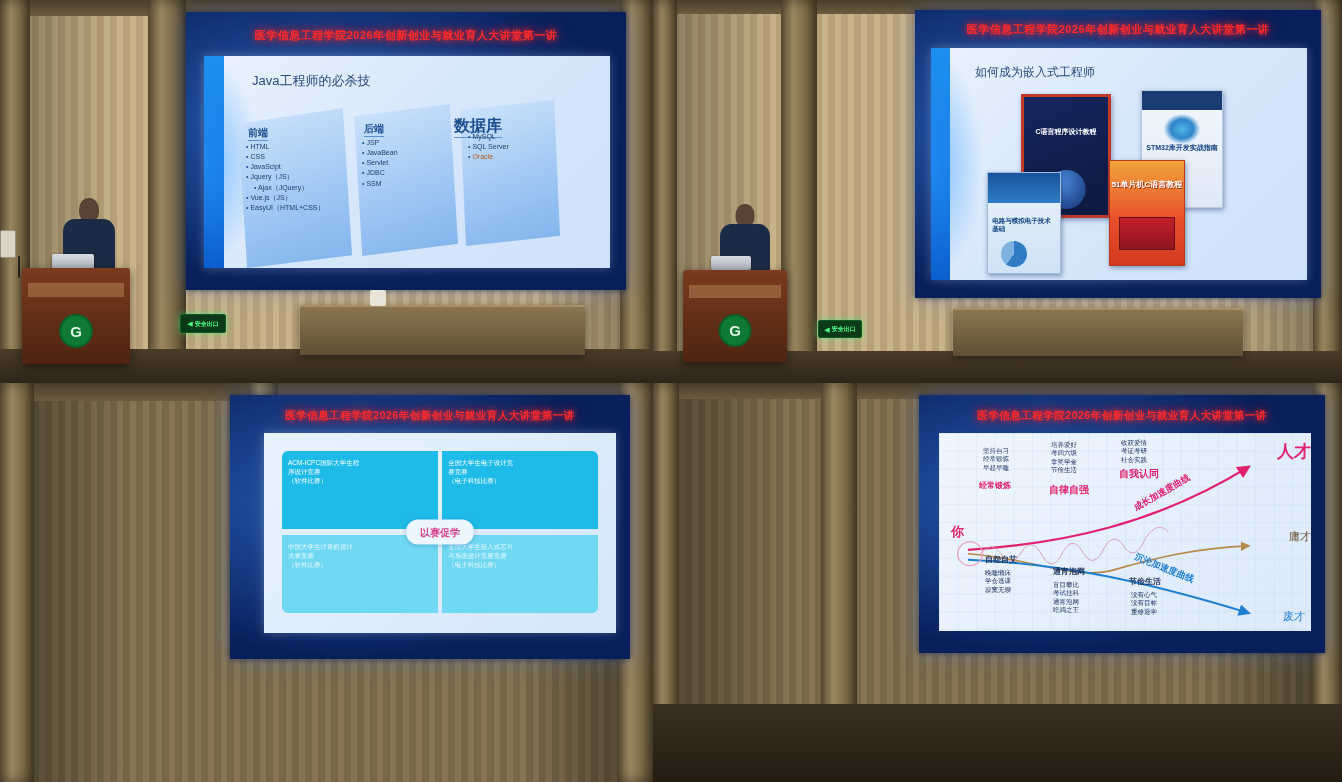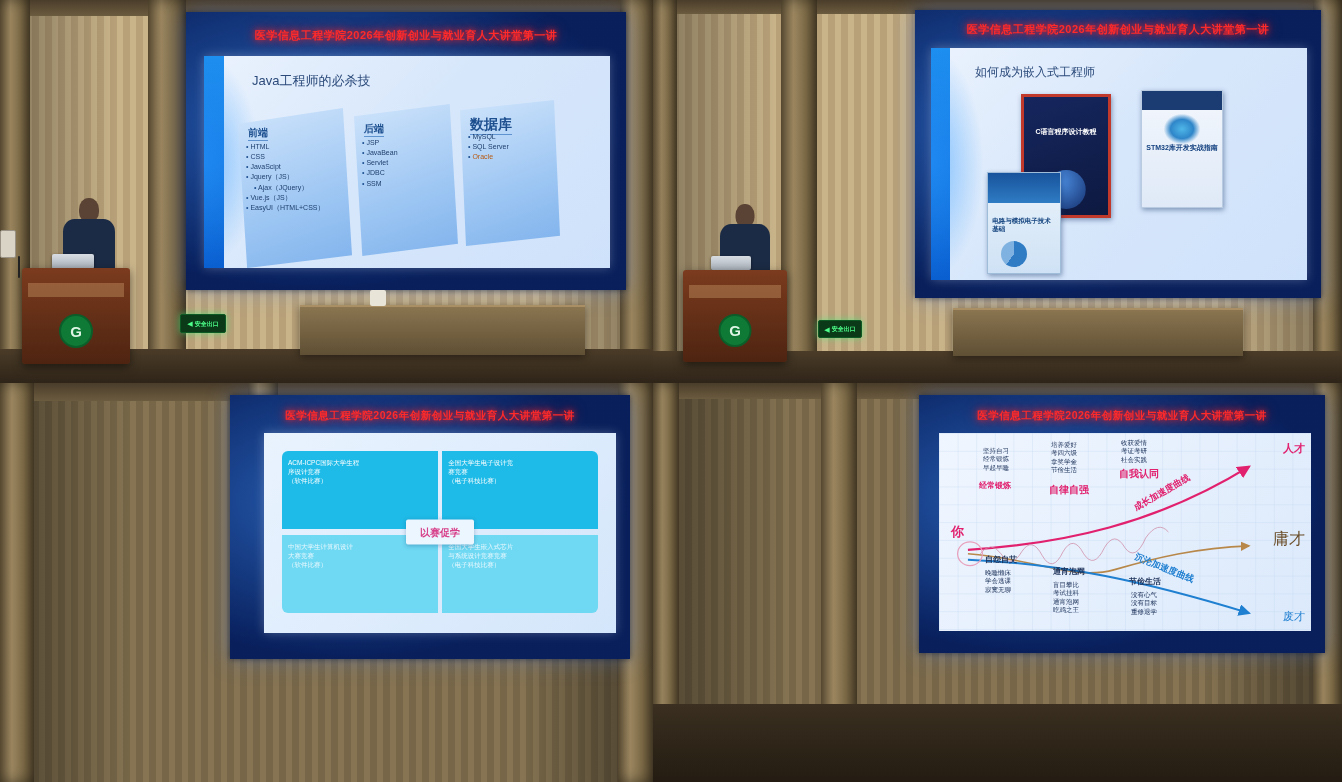--- a/index.html
+++ b/index.html
@@ -80,21 +80,21 @@
         background:conic-gradient(#2f7cc4 0 60%, #7fb2e0 60% 100%);}
 
   
   .s3-wrap{position:absolute;}
   .quad{position:absolute;background:#1fbbe8;color:#fff;line-height:1.35;overflow:hidden;}
   .quad.light{background:#6fd8f2;color:#eaf9ff;}
   .quad.tl{border-radius:6px 0 0 0;}
   .quad.tr{border-radius:0 6px 0 0;}
   .quad.bl{border-radius:0 0 0 6px;}
   .quad.br{border-radius:0 0 6px 0;}
-  .center-pill{position:absolute;background:#ecf6ff;border-radius:2px;color:#d7408a;
+  .center-pill{position:absolute;background:#ecf6ff;border-radius:12px;color:#d7408a;
         display:flex;align-items:center;justify-content:center;font-weight:bold;
         box-shadow:0 1px 4px rgba(0,60,120,.3);}
 
   
   .s4{position:absolute;background:linear-gradient(135deg,#f0f6ff,#dbe9fb);}
   .s4 svg{position:absolute;inset:0;width:100%;height:100%;}
   .lbl{position:absolute;white-space:nowrap;line-height:1.3;}
   .lbl.dark{color:#1a2f57;}
   .lbl.red{color:#e1206e;font-weight:bold;}
   .lbl.big{color:#e1206e;font-weight:bold;}
@@ -164,21 +164,21 @@
         <div class="chev-h" style="left:160px;top:66px;font-size:10px">后端</div>
         <ul class="chev-list" style="left:158px;top:82px;font-size:7px">
           <li>JSP</li>
           <li>JavaBean</li>
           <li>Servlet</li>
           <li>JDBC</li>
           <li>SSM</li>
         </ul>
 
         <div class="chev" style="left:256px;top:44px;width:100px;height:146px;clip-path:polygon(0 7%,94% 0,100% 93%,6% 100%)"></div>
-        <div class="chev-h" style="left:266px;top:60px;font-size:14px">数据库</div>
+        <div class="chev-h" style="left:250px;top:60px;font-size:16px">数据库</div>
         <ul class="chev-list" style="left:264px;top:76px;font-size:7px">
           <li>MySQL</li>
           <li>SQL Server</li>
           <li class="ora">Oracle</li>
         </ul>
       </div>
     </div>
 
     <div class="person" style="left:62px;top:198px;width:54px;height:78px">
       <div class="head" style="width:20px;height:24px"></div>
@@ -221,20 +221,24 @@
           <div class="bt" style="font-size:7px;line-height:1.25">C语言程序设计教程</div>
           <div class="globe"></div>
         </div>
 
         <div class="book bk-stm" style="left:210px;top:42px;width:80px;height:116px">
           <div class="topbar"></div>
           <div class="flut"></div>
           <div class="bt" style="font-size:7px;line-height:1.25">STM32库开发实战指南</div>
         </div>
 
+        <div class="book bk-51" style="left:178px;top:112px;width:74px;height:104px">
+          <div class="bt" style="font-size:8px;line-height:1.2">51单片机C语言教程</div>
+          <div class="board"></div>
+        </div>
 
         <div class="book bk-el" style="left:56px;top:124px;width:72px;height:100px">
           <div class="topbar"></div>
           <div class="bt" style="font-size:6.5px">电路与模拟电子技术基础</div>
           <div class="dot"></div>
         </div>
       </div>
     </div>
 
     <div class="person" style="left:66px;top:204px;width:52px;height:76px">
@@ -354,22 +358,22 @@
         <div class="lbl dark" style="left:182px;top:6px;font-size:6.5px">
           <div>收获爱情</div>
           <div>考证考研</div>
           <div>社会实践</div>
         </div>
         <div class="lbl red" style="left:180px;top:34px;font-size:10px">自我认同</div>
 
         <div class="lbl red" style="left:196px;top:70px;font-size:9px;transform:rotate(-30deg);transform-origin:left center">成长加速度曲线</div>
         <div class="lbl blue" style="left:196px;top:118px;font-size:9px;transform:rotate(22deg);transform-origin:left center;color:#1f7fd0;font-weight:bold">沉沦加速度曲线</div>
 
-        <div class="lbl red" style="right:6px;top:8px;font-size:11px">人才</div>
-        <div class="lbl dark" style="right:6px;top:96px;font-size:16px;color:#6b4e2a">庸才</div>
+        <div class="lbl red" style="right:0;top:8px;font-size:17px">人才</div>
+        <div class="lbl dark" style="right:0;top:96px;font-size:11px;color:#6b4e2a">庸才</div>
         <div class="lbl blue" style="right:6px;bottom:8px;font-size:11px;color:#1f7fd0">废才</div>
 
         <div class="lbl dark" style="left:46px;top:122px;font-size:8px;color:#1a2f57;font-weight:bold">自怨自艾</div>
         <div class="lbl dark" style="left:46px;top:136px;font-size:6.5px">
           <div>晚睡懒床</div>
           <div>学会逃课</div>
           <div>寂寞无聊</div>
         </div>
 
         <div class="lbl dark" style="left:114px;top:134px;font-size:8px;color:#1a2f57;font-weight:bold">通宵泡网</div>

